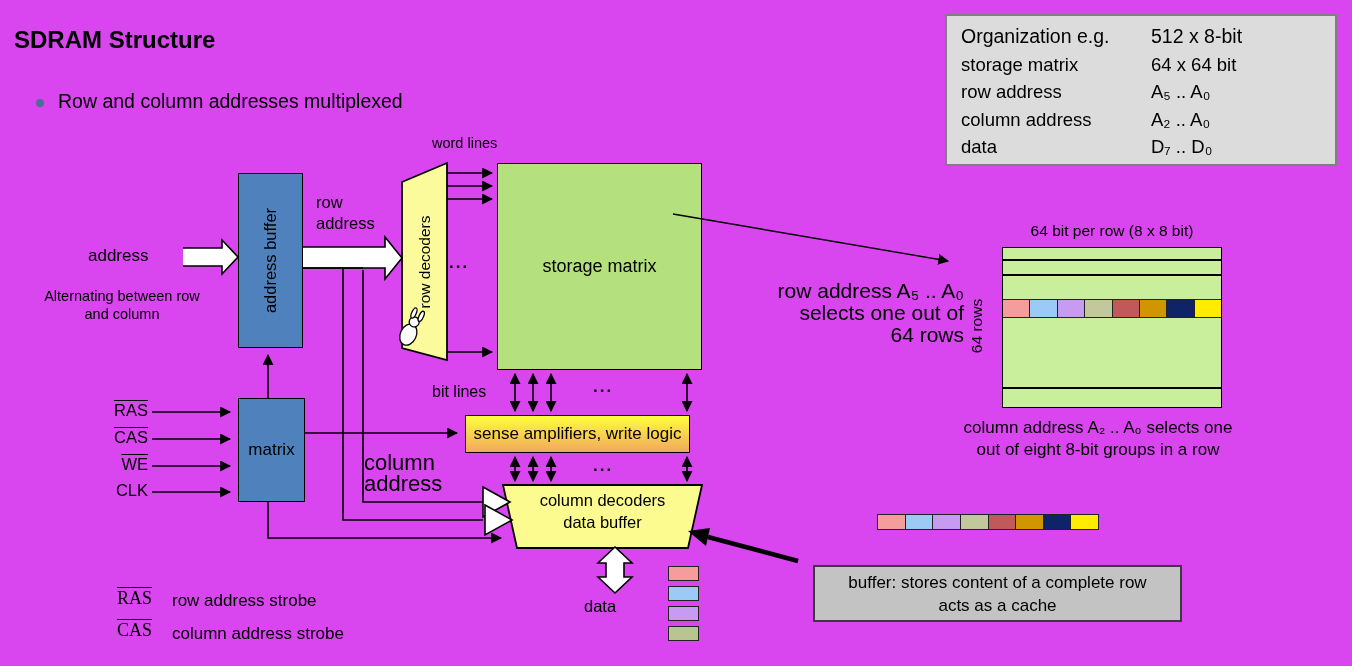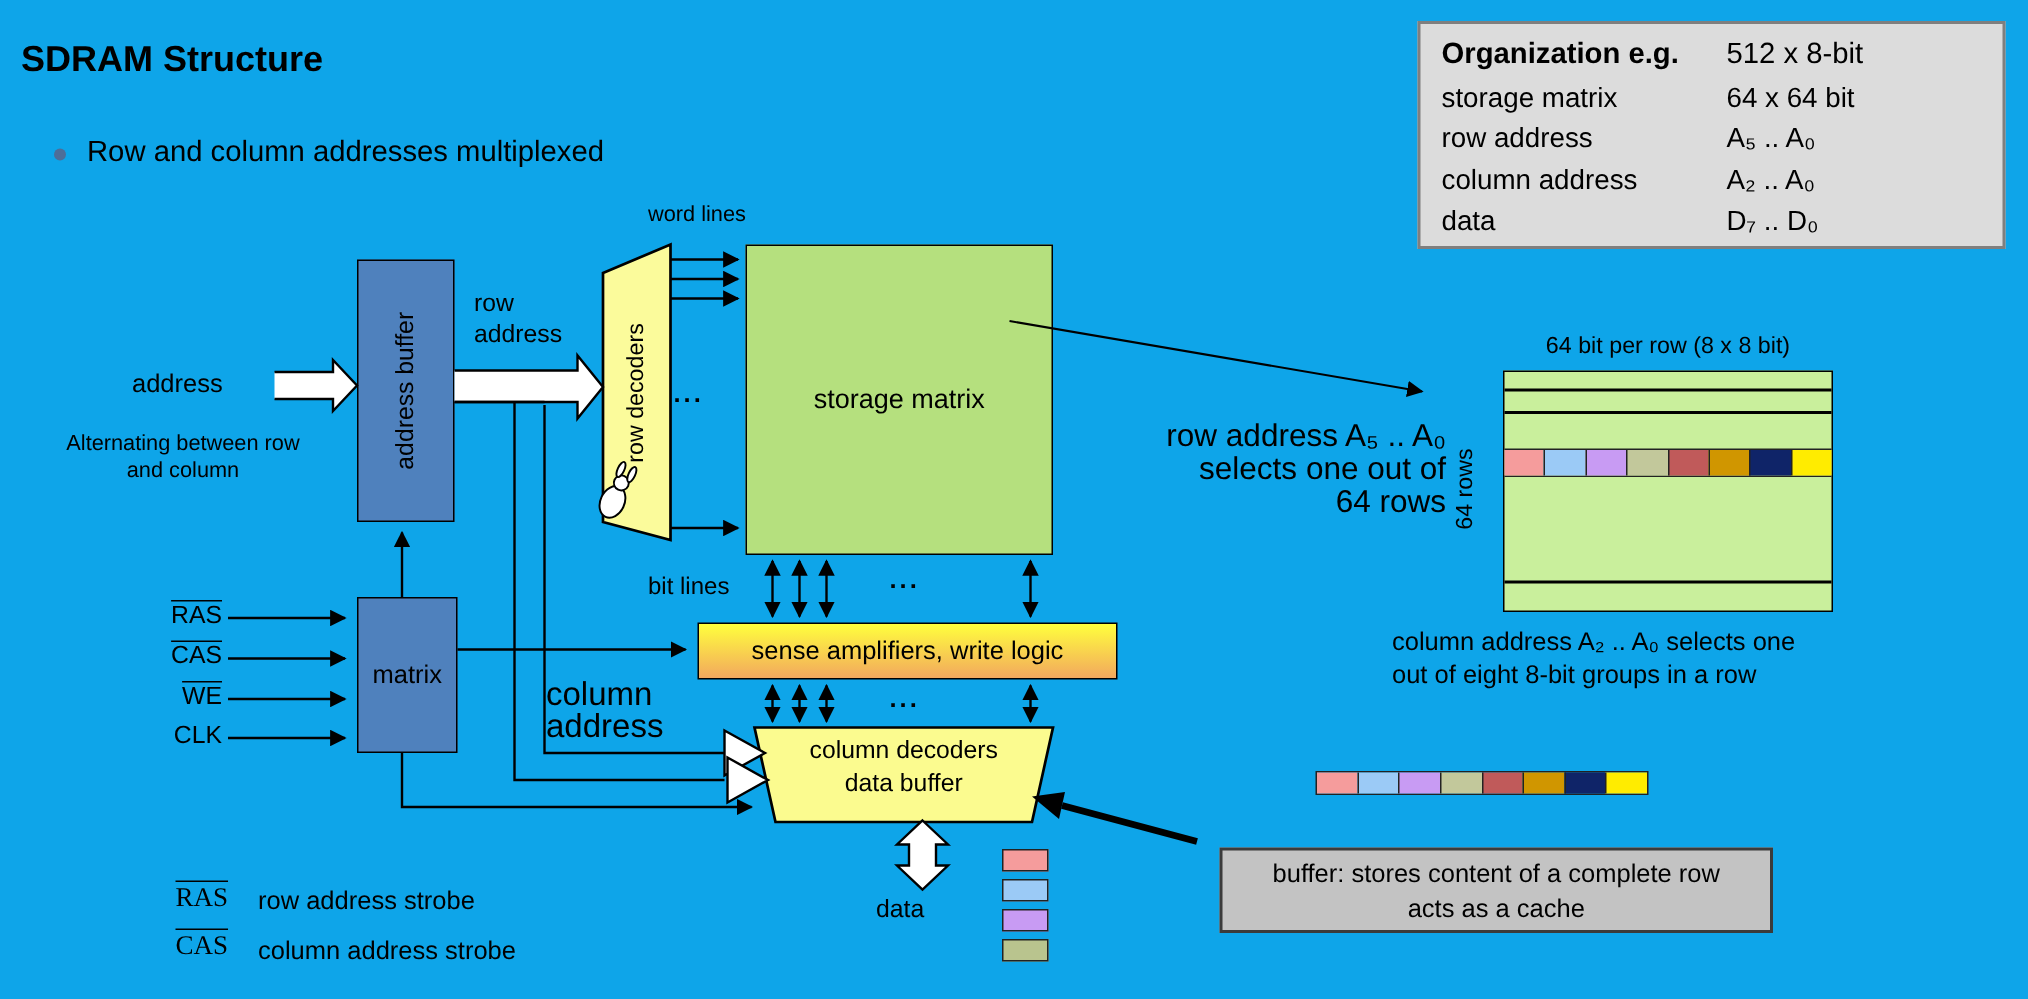--- a/index.html
+++ b/index.html
@@ -1,16 +1,16 @@
 <!DOCTYPE html>
 <html><head>
 <meta charset="utf-8">
 <style>
   html,body{margin:0;padding:0;background:#fff;}
-  #stage{position:relative;width:1352px;height:666px;background:#0ea5e9;overflow:hidden;
+  #stage{position:relative;width:1352px;height:666px;background:#d946ef;overflow:hidden;
          font-family:"Liberation Sans","DejaVu Sans",sans-serif;color:#000;}
   .abs{position:absolute;}
   .z2{z-index:2;} .z4{z-index:4;}
   .ctr{display:flex;align-items:center;justify-content:center;text-align:center;}
   .box{box-sizing:border-box;border:1.8px solid #000;}
   .bluebox{box-sizing:border-box;border:1.8px solid #000;}
   .ov{text-decoration:overline;}
   .vtext{transform:rotate(-90deg);white-space:nowrap;}
   .serif{font-family:"Liberation Serif","DejaVu Serif",serif;}
   .it{}
@@ -89,21 +89,21 @@
       <ellipse cx="4" cy="-18" rx="2.2" ry="5.5"></ellipse>
     </g>
   </svg>
 
   <div class="abs z4" style="left:14px;top:26px;font-size:24px;font-weight:bold;">SDRAM Structure</div>
   <span class="abs z4" style="left:36px;top:99px;width:8px;height:8px;border-radius:50%;background:#4d6e99;"></span>
   <div class="abs z4" style="left:58px;top:90px;font-size:19.5px;">Row and column addresses multiplexed</div>
 
   <div id="org-box" class="abs z2" style="left: 945px; top: 14px; width: 392px; height: 152px; border: 2px solid rgb(127, 127, 127); box-sizing: border-box; background: rgb(220, 220, 220);">
     <div class="orgrow">
-      <span class="lab" style="font-weight:bold;font-size:19.5px;">Organization e.g.</span>
+      <span class="lab" style="font-weight:normal;font-size:19.5px;">Organization e.g.</span>
       <span style="font-size:19.5px;">512 x 8-bit</span>
     </div>
     <div class="orgrow">
       <span class="lab">storage matrix</span>
       <span>64 x 64 bit</span>
     </div>
     <div class="orgrow">
       <span class="lab">row address</span>
       <span>A₅ .. A₀</span>
     </div>
@@ -128,21 +128,21 @@
   </div>
 
   <div class="abs z4 ctr" style="left:402px;top:163px;width:45px;height:197px;">
     <span class="vtext" style="font-size:15.5px;">row decoders</span>
   </div>
 
   <div class="abs z2 box ctr" style="left: 497px; top: 163px; width: 205px; height: 207px; font-size: 18px; background: rgb(181, 224, 126);">
     <span>storage matrix</span>
   </div>
 
-  <div id="sense-box" class="abs z2 box ctr" style="left:465px;top:415px;width:280px;height:38px;font-size:17px;">
+  <div id="sense-box" class="abs z2 box ctr" style="left:465px;top:415px;width:225px;height:38px;font-size:17px;">
     <span>sense amplifiers, write logic</span>
   </div>
 
   <div class="abs z4" style="left:503px;top:489px;width:199px;text-align:center;font-size:16.5px;line-height:22px;">
     <div>column decoders</div>
     <div>data buffer</div>
   </div>
 
   <div class="abs z4" style="left:316px;top:192px;font-size:16.5px;line-height:21px;white-space:pre-line;">row
 address</div>
@@ -190,21 +190,21 @@
   </div>
 
   <div class="abs z4" style="left:946px;top:317px;width:62px;text-align:center;font-size:15.5px;transform:rotate(-90deg);">64 rows</div>
 
   <div class="abs z4" style="left:768px;top:280px;width:196px;text-align:right;font-size:21px;line-height:22px;">
     <div>row address A₅ .. A₀</div>
     <div>selects one out of</div>
     <div>64 rows</div>
   </div>
 
-  <div class="abs z4" style="left:928px;top:417px;width:340px;font-size:17px;line-height:22px;">
+  <div class="abs z4" style="left:928px;top:417px;width:340px;text-align:center;font-size:17px;line-height:22px;">
     <div>column address A₂ .. A₀ selects one</div>
     <div>out of eight 8-bit groups in a row</div>
   </div>
 
   <div class="cellrow abs z4" style="left:877px;top:514px;width:222px;height:16px;border:1.5px solid #222;">
     <span class="cell" style="background: rgb(245, 156, 156);"></span>
     <span class="cell" style="background: rgb(155, 202, 246);"></span>
     <span class="cell" style="background: rgb(200, 155, 243);"></span>
     <span class="cell" style="background: rgb(194, 200, 155);"></span>
     <span class="cell" style="background: rgb(192, 90, 90);"></span>

